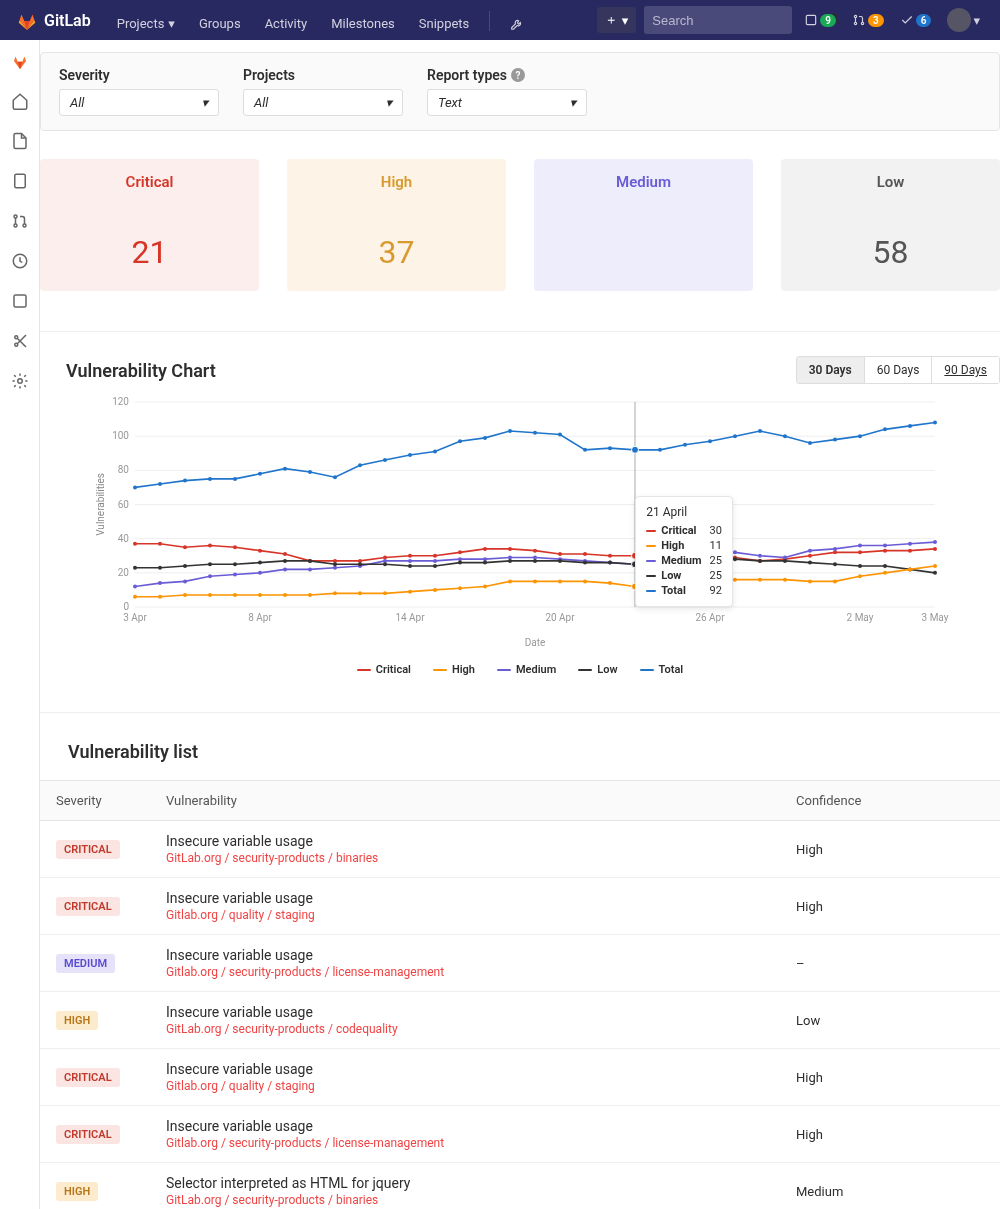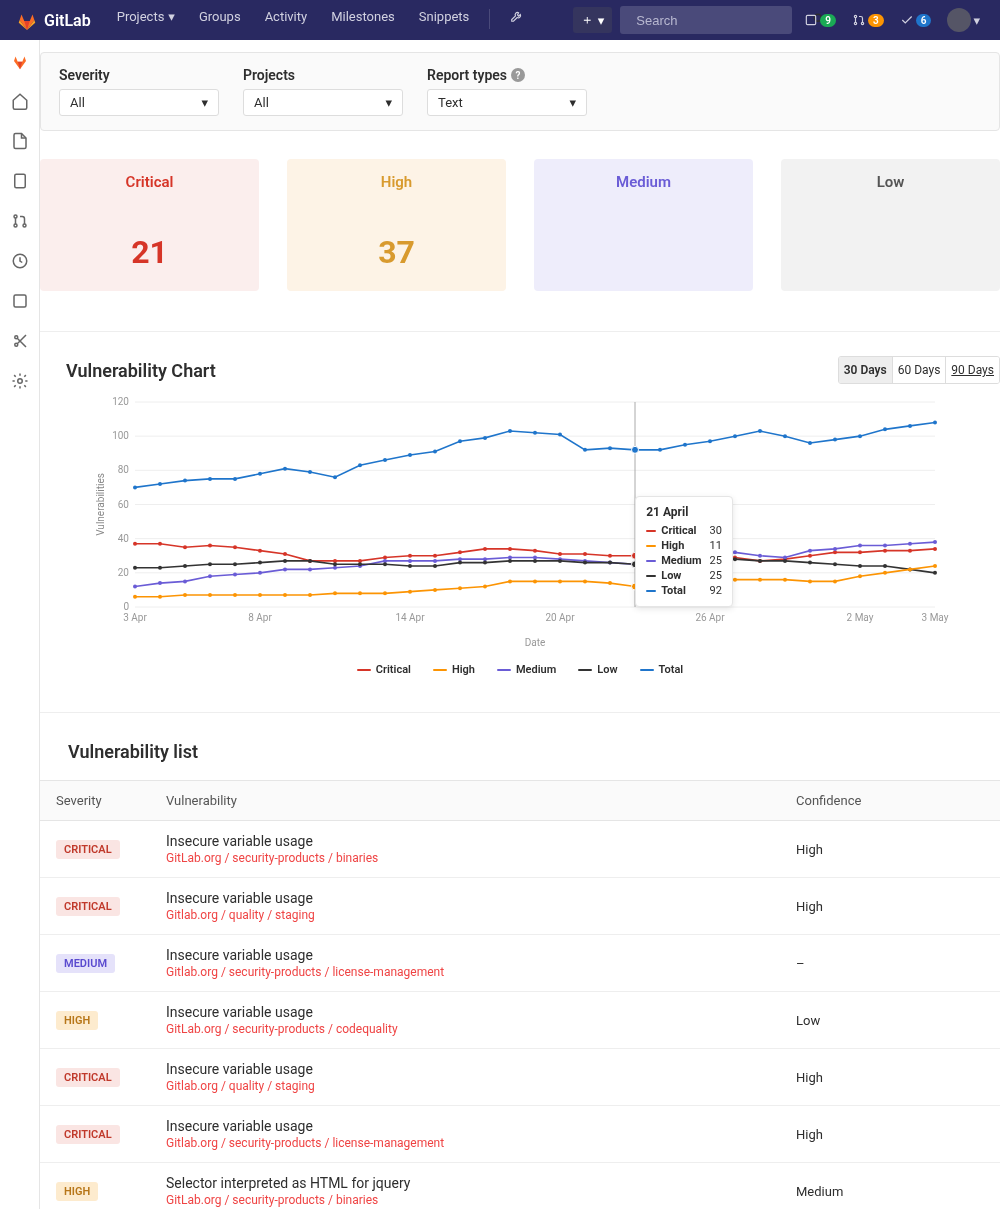--- a/index.html
+++ b/index.html
@@ -1,27 +1,27 @@
 <!DOCTYPE html>
 <html><head>
 <meta charset="utf-8">
 <style>
 * { box-sizing: border-box; margin: 0; padding: 0; }
 body { font-family: -apple-system, BlinkMacSystemFont, "Segoe UI", Roboto, sans-serif; font-size: 13px; color: #2e2e2e; background: #fff; }
 
 
 .navbar { background: #292961; height: 40px; display: flex; align-items: center; padding: 0 16px; color: #fff; }
-.navbar-left { display: flex; align-items: flex-start; gap: 4px; }
+.navbar-left { display: flex; align-items: flex-end; gap: 4px; }
 .logo { display: flex; align-items: center; gap: 6px; font-weight: 600; font-size: 16px; margin-right: 12px; }
 .logo svg { width: 22px; height: 22px; }
 .nav-link { color: #d1d1e0; padding: 0 10px; font-size: 13px; cursor: pointer; display: flex; align-items: center; gap: 4px; }
 .nav-sep { width: 1px; height: 20px; background: #4a4a7a; margin: 0 6px; }
 .navbar-right { margin-left: auto; display: flex; align-items: center; gap: 8px; }
 .plus-btn { background: #35355e; border-radius: 3px; padding: 4px 8px; display: flex; align-items: center; gap: 4px; cursor: pointer; }
-.search-box { background: #4a4a7a; border-radius: 3px; display: flex; align-items: center; padding: 0 16px; width: 172px; height: 28px; }
+.search-box { background: #4a4a7a; border-radius: 3px; display: flex; align-items: center; padding: 0 8px; width: 148px; height: 28px; }
 .search-box input { background: transparent; border: none; outline: none; color: #fff; flex: 1; font-size: 13px; }
 .search-box input::placeholder { color: #b8b8d0; }
 .nav-badge { display: flex; align-items: center; gap: 2px; padding: 2px 4px; cursor: pointer; }
 .badge-count { background: #1aaa55; color: #fff; border-radius: 8px; font-size: 10px; font-weight: 600; padding: 1px 5px; }
 .badge-count.orange { background: #fc9403; }
 .badge-count.blue { background: #1f75cb; }
 .avatar { width: 24px; height: 24px; border-radius: 50%; background: #556; }
 
 
 .layout { display: flex; }
@@ -33,46 +33,46 @@
 .main { flex: 1; padding: 12px 0 40px; max-width: 960px; margin: 0 auto; width: 100%; }
 .breadcrumb { display: flex; align-items: center; gap: 8px; font-size: 13px; color: #666; padding: 4px 0 16px; }
 .breadcrumb .sep { color: #ccc; }
 .breadcrumb strong { color: #2e2e2e; font-weight: 600; }
 .breadcrumb svg { width: 14px; height: 14px; }
 
 .filter-bar { background: #fafafa; border: 1px solid #e5e5e5; border-radius: 4px; padding: 14px 18px; display: flex; gap: 24px; }
 .filter-group { display: flex; flex-direction: column; gap: 6px; }
 .filter-label { font-weight: 600; font-size: 14px; display: flex; align-items: center; gap: 4px; }
 .help-circle { width: 14px; height: 14px; border-radius: 50%; background: #999; color: #fff; font-size: 10px; display: inline-flex; align-items: center; justify-content: center; }
-.filter-select { border: 1px solid #ddd; border-radius: 3px; background: #fff; padding: 5px 10px; min-width: 160px; display: flex; justify-content: space-between; align-items: center; cursor: pointer; font-size: 13px; }
+.filter-select { border: 1px solid #ddd; border-radius: 3px; background: #fff; padding: 5px 10px; min-width: 160px; display: flex; justify-content: space-between; align-items: center; cursor: pointer; font-size: 13px; font-style: italic; }
 
 .severity-cards { display: flex; gap: 28px; margin-top: 28px; }
 .sev-card { flex: 1; border-radius: 4px; text-align: center; padding: 14px 0 20px; }
 .sev-card.critical { background: #fbeeed; }
 .sev-card.high { background: #fdf3e6; }
 .sev-card.medium { background: #eeedfb; }
 .sev-card.low { background: #f2f2f2; }
 .sev-title { font-weight: 600; font-size: 15px; margin-bottom: 10px; }
 .sev-card.critical .sev-title, .sev-card.critical .sev-count { color: #d63528; }
 .sev-card.high .sev-title, .sev-card.high .sev-count { color: #d89a2e; }
 .sev-card.medium .sev-title, .sev-card.medium .sev-count { color: #6a5cd6; }
 .sev-card.low .sev-title, .sev-card.low .sev-count { color: #555; }
-.sev-count { font-size: 32px; font-weight: 700; margin-top: 42px; }
+.sev-count { font-size: 32px; font-weight: 400; margin-top: 42px; }
 
 .chart-section { margin-top: 40px; border-top: 1px solid #eee; padding-top: 24px; }
 .chart-header { display: flex; justify-content: space-between; align-items: center; margin-bottom: 8px; margin-left: 26px; }
 .chart-title { font-size: 18px; font-weight: 600; }
 .chart-tabs { display: flex; border: 1px solid #ddd; border-radius: 3px; overflow: hidden; }
-.chart-tab { padding: 6px 5px; font-size: 12px; cursor: pointer; background: #fff; border-right: 1px solid #ddd; }
+.chart-tab { padding: 6px 12px; font-size: 12px; cursor: pointer; background: #fff; border-right: 1px solid #ddd; }
 .chart-tab:last-child { border-right: none; text-decoration: underline; }
 .chart-tab.active { background: #eee; font-weight: 600; }
 .chart-wrap { position: relative; }
 .chart-svg { width: 100%; height: 260px; }
 .tooltip { position: absolute; left: 62%; top: 104px; background: #fff; border: 1px solid #e5e5e5; border-radius: 4px; box-shadow: 0 2px 6px rgba(0,0,0,0.1); padding: 8px 10px; font-size: 11px; min-width: 92px; }
-.tooltip-title { font-weight: 700; margin-bottom: 4px; font-size: 12px; }
+.tooltip-title { font-weight: 400; margin-bottom: 4px; font-size: 12px; }
 .tooltip-row { display: flex; align-items: center; justify-content: space-between; gap: 8px; padding: 1px 0; }
 .tooltip-row-left { display: flex; align-items: center; gap: 5px; }
 .tt-dash { width: 10px; height: 2px; border-radius: 1px; }
 .legend { display: flex; gap: 22px; justify-content: center; margin-top: 8px; font-size: 11px; }
 .legend-item { display: flex; align-items: center; gap: 5px; font-weight: 600; }
 .legend-dash { width: 14px; height: 2px; border-radius: 1px; }
 
 .vuln-section { margin-top: 36px; border-top: 1px solid #eee; padding-top: 28px; }
 .vuln-title { font-size: 18px; font-weight: 600; margin-bottom: 18px; padding-left: 4px; margin-left: 24px; }
 .vuln-table { width: 100%; border-collapse: collapse; }
@@ -254,20 +254,21 @@
         </div>
       <div class="sev-card high">
           <div class="sev-title">High</div>
           <div class="sev-count">37</div>
         </div>
       <div class="sev-card medium">
           <div class="sev-title">Medium</div>
         </div>
       <div class="sev-card low">
           <div class="sev-title">Low</div>
+          <div class="sev-count">58</div>
         </div>
     </div>
 
     <div class="chart-section">
       <div class="chart-header">
         <div class="chart-title">Vulnerability Chart</div>
         <div class="chart-tabs">
           <div class="chart-tab active">30 Days</div>
           <div class="chart-tab">60 Days</div>
           <div class="chart-tab">90 Days</div>

